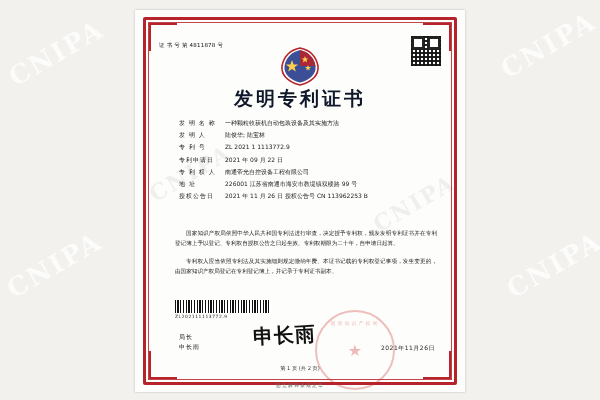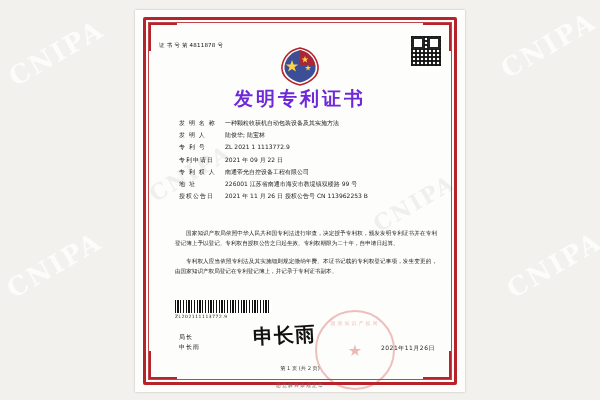--- a/index.html
+++ b/index.html
@@ -117,21 +117,21 @@
   
   .title {
     position: absolute;
     left: 0;
     right: 0;
     top: 76px;
     text-align: center;
     font-family: "DejaVu Serif", "Liberation Serif", serif;
     font-size: 19px;
     font-weight: bold;
-    color: #6d28d9;
+    color: #0f172a;
     letter-spacing: 3px;
   }
 
   
   .fields {
     position: absolute;
     left: 44px;
     right: 30px;
     top: 108px;
   }

